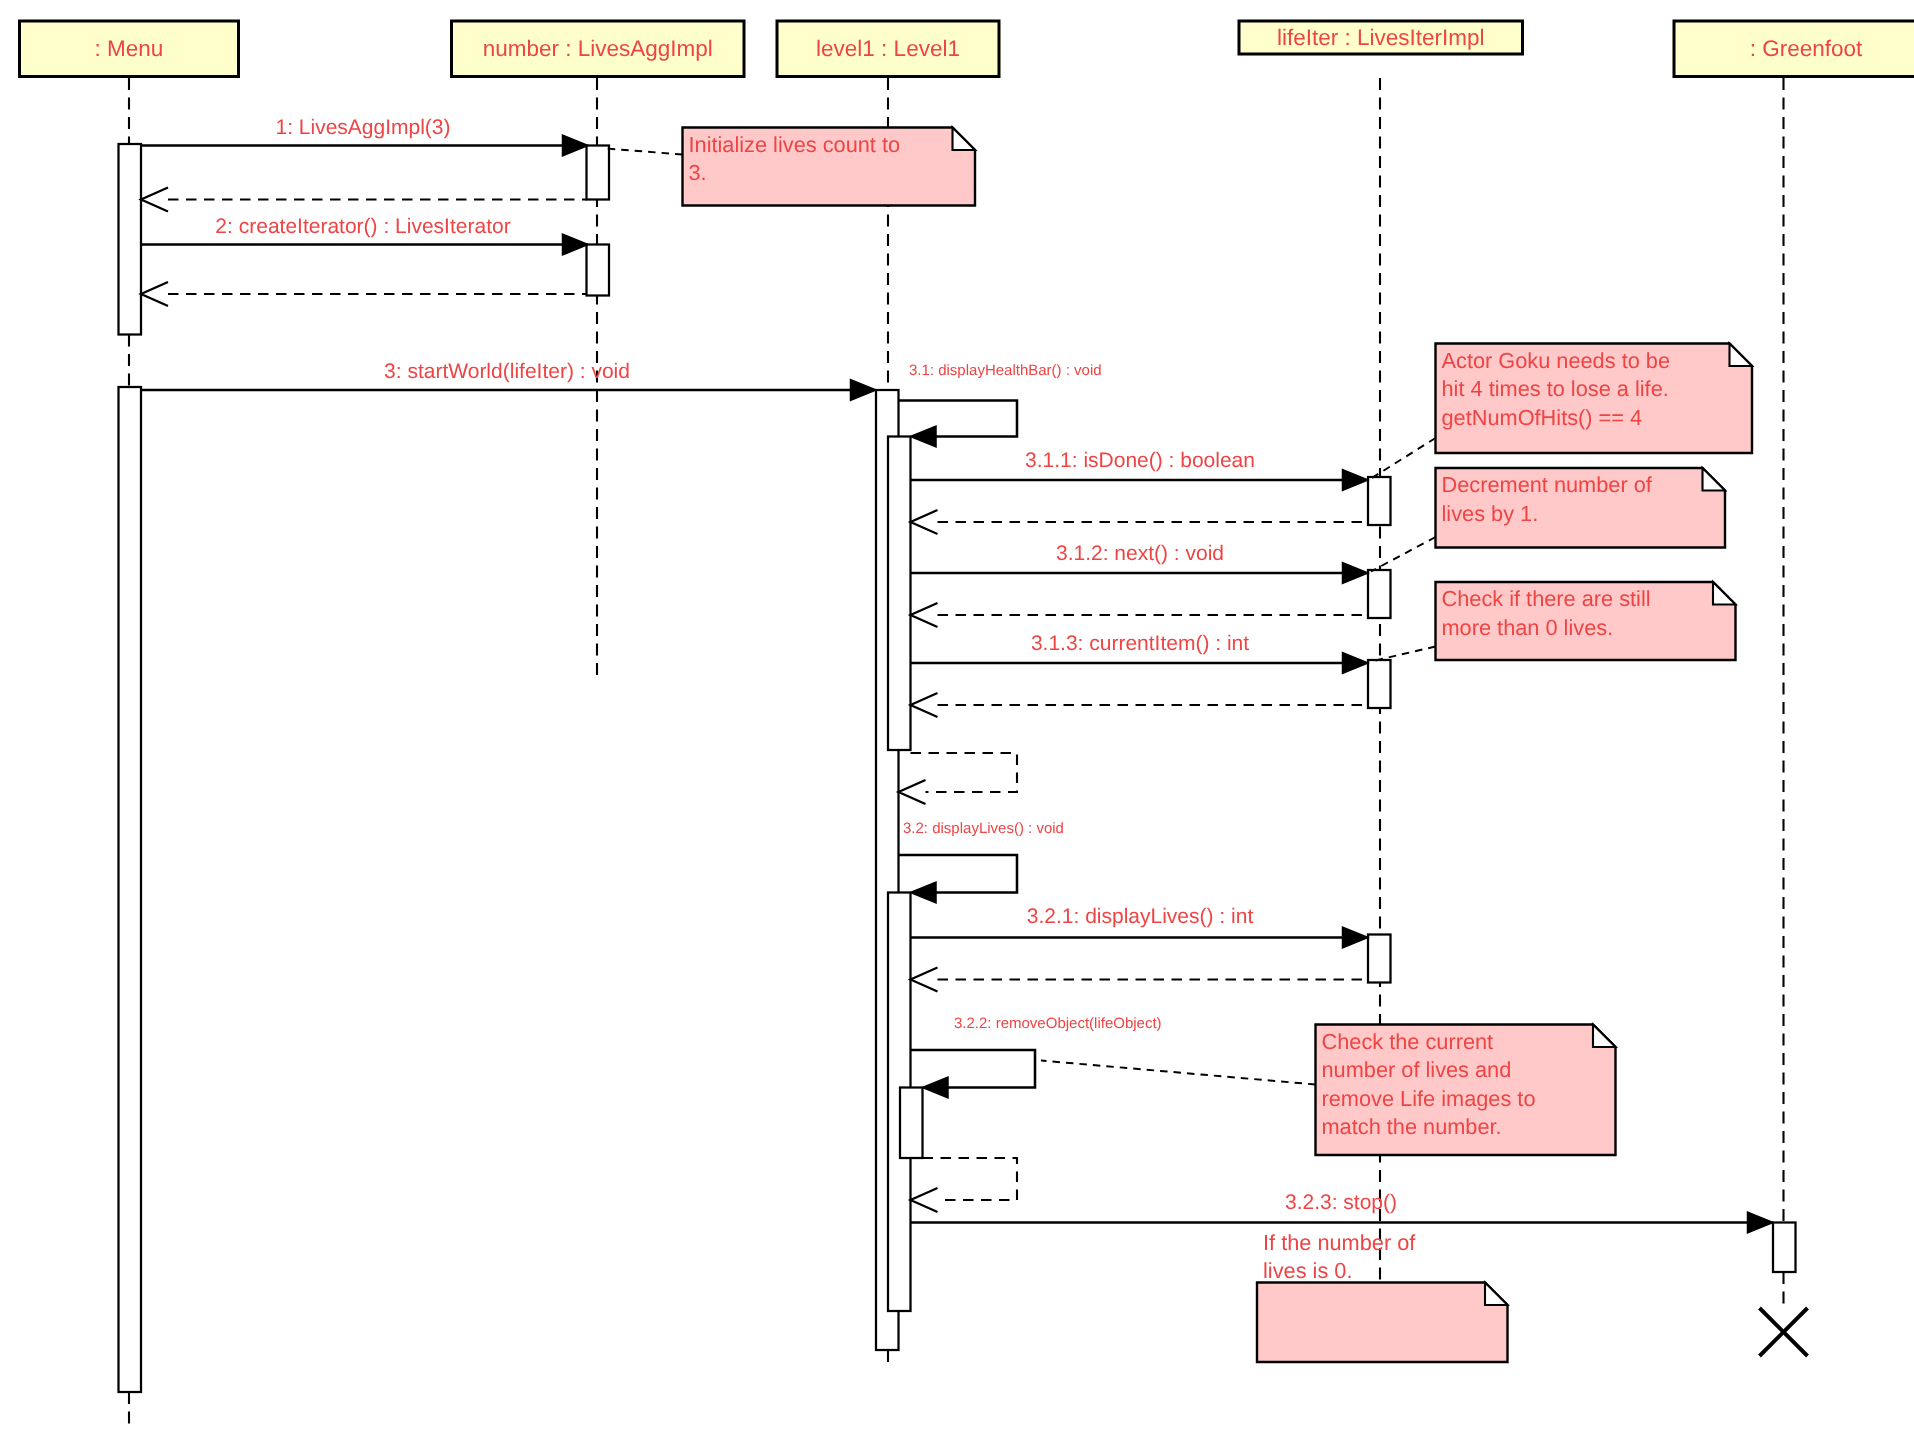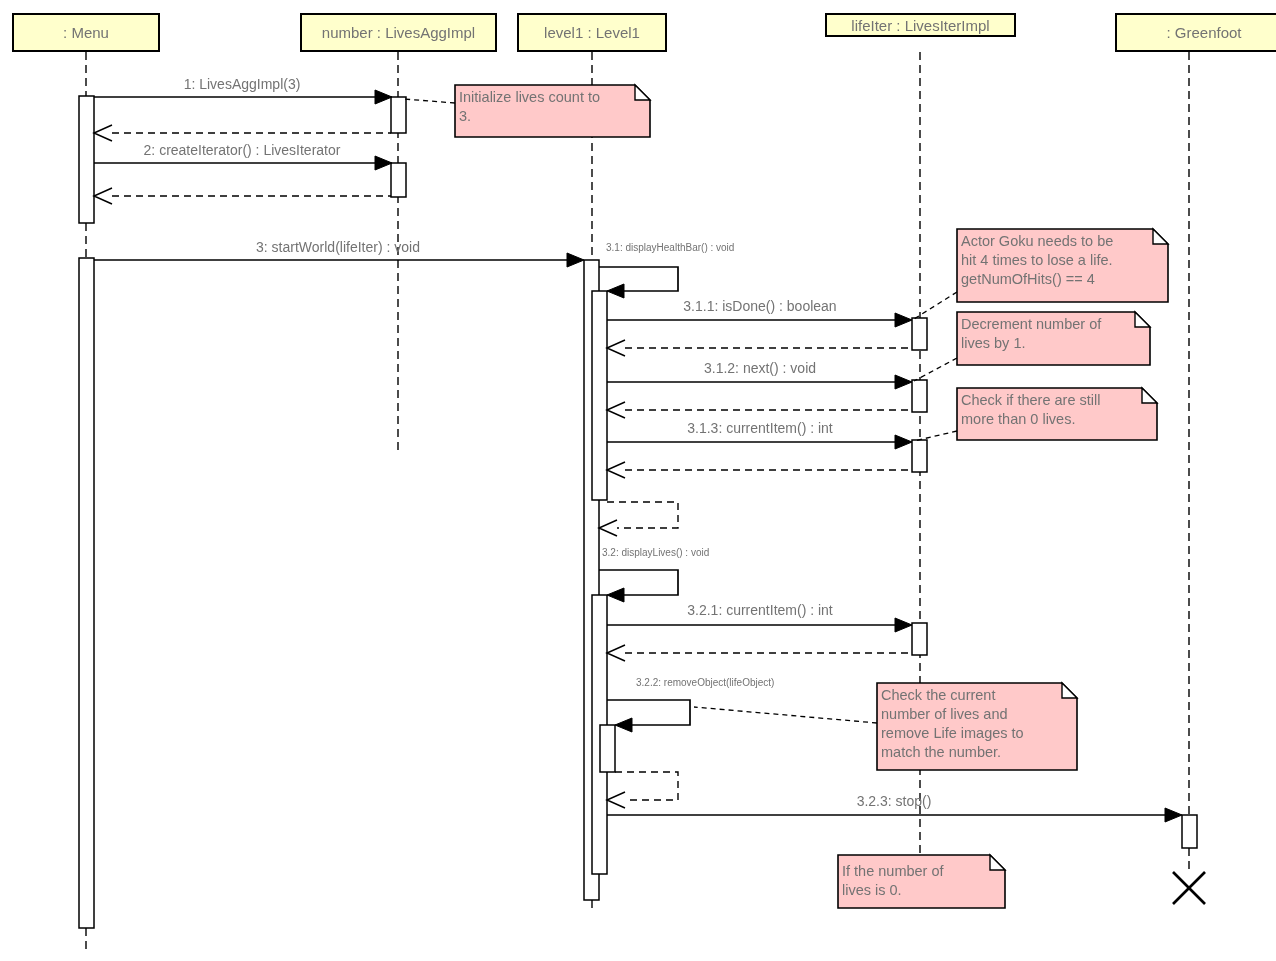--- a/index.html
+++ b/index.html
@@ -1,20 +1,20 @@
 <!DOCTYPE html>
 <html style="--actor-fill: #FFFFCC; --note-fill: #FFC9C9; --line-color: #000000; --background: #FFFFFF;"><head>
 <meta charset="utf-8">
 <style>
   html,body { margin:0; padding:0; background:#ffffff; }
   #canvas {
     position:relative; width:1276px; height:961px;
     background: var(--background, #ffffff);
     font-family: "Liberation Sans", sans-serif;
-    color:#737373;
+    color:#ef4444;
     overflow:hidden;
   }
   #diagram-svg { position:absolute; left:0; top:0; }
 
   .lifeline { stroke:#000; stroke-width:1.4; stroke-dasharray:8 5; }
   .act      { fill:#ffffff; stroke:#000; stroke-width:1.5; }
   .msg      { stroke:#000; stroke-width:1.7; fill:none; }
   .head     { fill:#000; stroke:#000; stroke-width:1; }
   .ret      { stroke:#000; stroke-width:1.4; stroke-dasharray:7 5; fill:none; }
   .openhead { stroke:#000; stroke-width:1.5; fill:none; }
@@ -206,33 +206,33 @@
   </div>
 
   <div class="ml" style="left:242px; top:76px;">1: LivesAggImpl(3)</div>
   <div class="ml" style="left:242px; top:142px;">2: createIterator() : LivesIterator</div>
   <div class="ml" style="left:338px; top:239px;">3: startWorld(lifeIter) : void</div>
   <div class="sl" style="left:606px; top:240px;">3.1: displayHealthBar() : void</div>
   <div class="ml" style="left:760px; top:298px;">3.1.1: isDone() : boolean</div>
   <div class="ml" style="left:760px; top:360px;">3.1.2: next() : void</div>
   <div class="ml" style="left:760px; top:420px;">3.1.3: currentItem() : int</div>
   <div class="sl" style="left:602px; top:545px;">3.2: displayLives() : void</div>
-  <div class="ml" style="left:760px; top:602px;">3.2.1: currentItem() : int</div>
+  <div class="ml" style="left:760px; top:602px;">3.2.1: displayLives() : int</div>
   <div class="sl" style="left:636px; top:675px;">3.2.2: removeObject(lifeObject)</div>
   <div class="ml" style="left:894px; top:793px;">3.2.3: stop()</div>
 
   <div class="note-text" style="left:459px; top:88px;  width:186px;">Initialize lives count to
 3.</div>
   <div class="note-text" style="left:961px; top:232px; width:202px;">Actor Goku needs to be
 hit 4 times to lose a life.
 getNumOfHits() == 4</div>
   <div class="note-text" style="left:961px; top:315px; width:184px;">Decrement number of
 lives by 1.</div>
   <div class="note-text" style="left:961px; top:391px; width:191px;">Check if there are still
 more than 0 lives.</div>
   <div class="note-text" style="left:881px; top:686px; width:191px;">Check the current
 number of lives and
 remove Life images to
 match the number.</div>
-  <div class="note-text" style="left:842px; top:862px; width:158px;">If the number of
+  <div class="note-text" style="left:842px; top:820px; width:158px;">If the number of
 lives is 0.</div>
 
 </div>
 
 </body></html>

